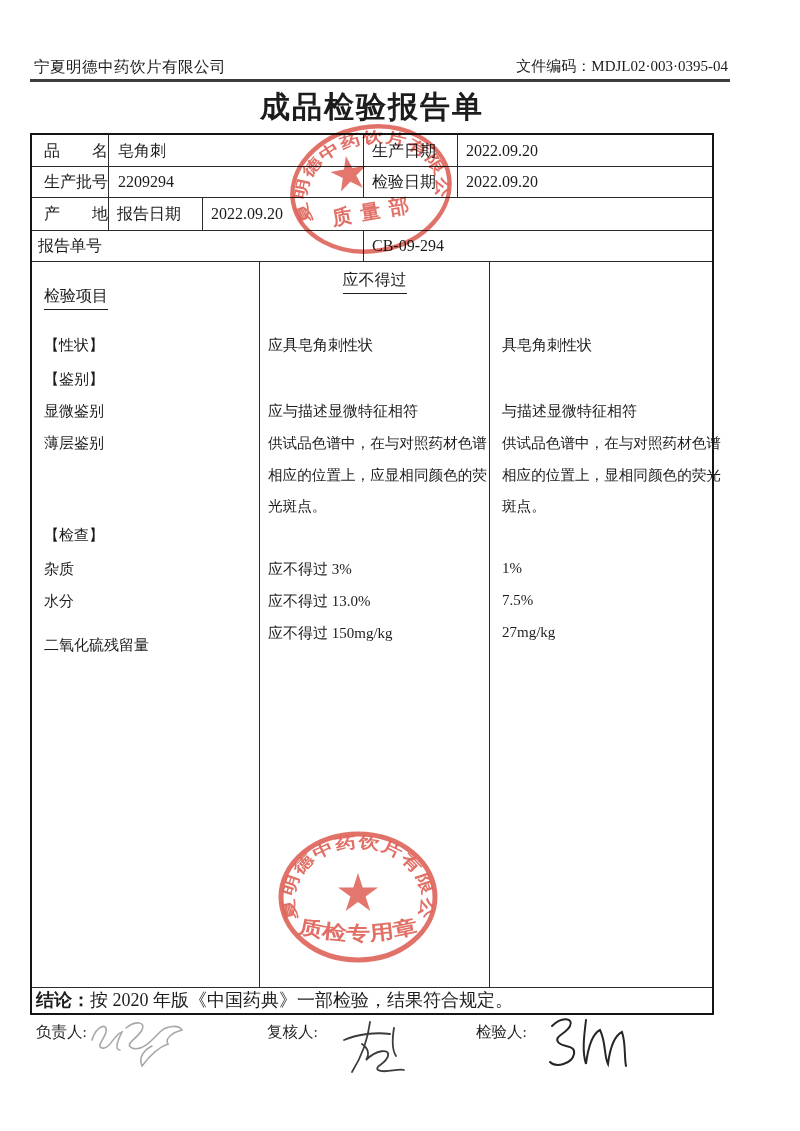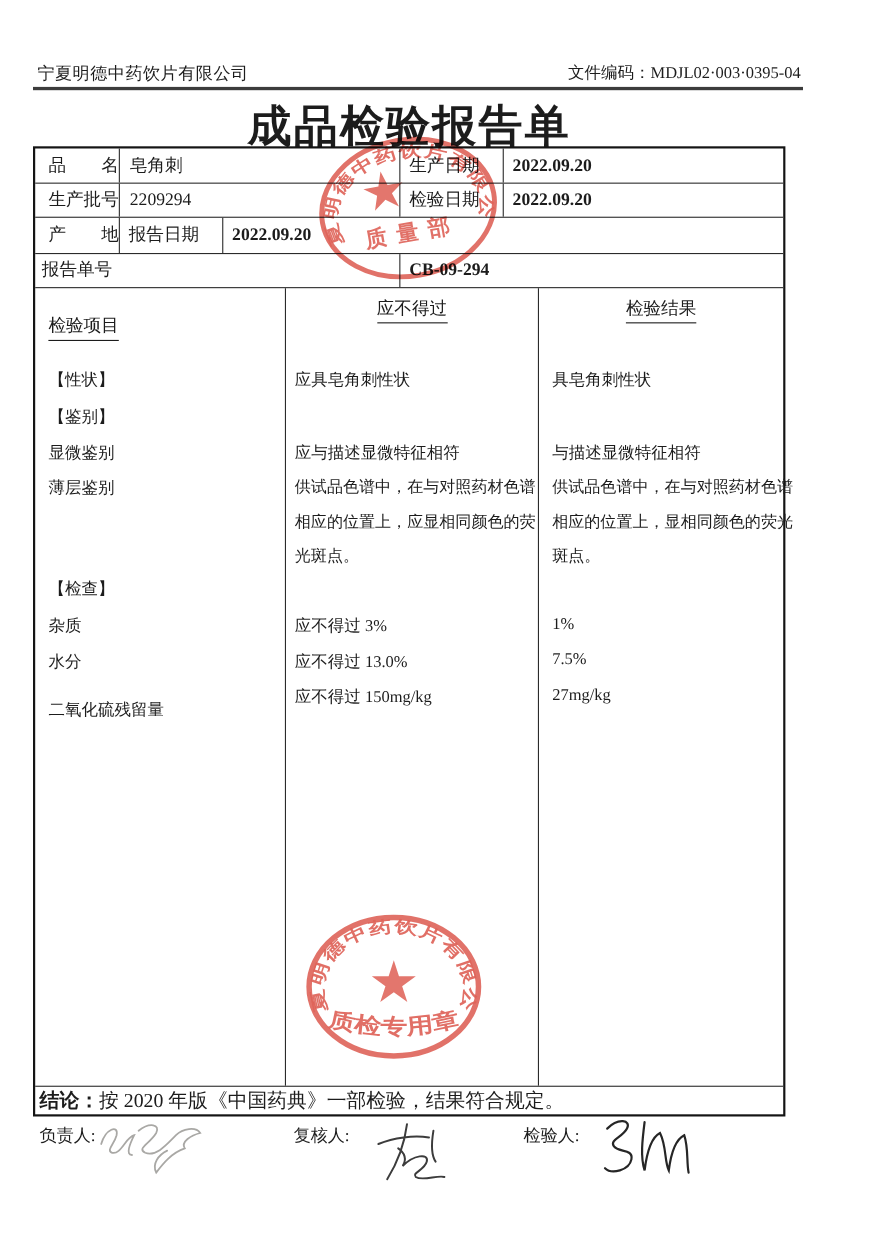--- a/index.html
+++ b/index.html
@@ -10,30 +10,30 @@
     color:#1c1c1c;
   }
   .abs{position:absolute;}
   
   .hdr-company{left:34px; top:57px; font-size:15.5px; letter-spacing:.5px;}
   .hdr-doccode{right:72px; top:57px; font-size:15px;}
   .hdr-rule{left:30px; top:79px; width:700px; height:3px; background:#3c3c3c;}
   .doc-title{
     left:30px; top:87px; width:684px; text-align:center;
     font-family:"Liberation Sans","DejaVu Sans",sans-serif;
-    font-size:40px; font-weight:bold; letter-spacing:2px;
+    font-size:30px; font-weight:bold; letter-spacing:2px;
   }
   
   .report-table{
     left:30px; top:133px; width:680px; height:878px;
     border:2px solid #141414;
   }
   .info-row{position:absolute; left:0; width:680px; display:flex; box-sizing:border-box;}
   .cell{box-sizing:border-box; border-right:1px solid #2b2b2b; font-size:16px; overflow:hidden; white-space:nowrap;}
-  .cell.last{border-right:none;font-weight:bold;}
+  .cell.last{border-right:none;}
   .row-line{border-bottom:1px solid #2b2b2b;}
   .lblcell{padding-left:12px;}
   .valcell{padding-left:9px;}
   .lbl2cell{padding-left:8px;}
   .val2cell{padding-left:8px;}
   
   .sec-main{position:absolute; left:0; top:127px; width:680px; height:725px;}
   .col{position:absolute; top:0; height:725px; box-sizing:border-box;}
   .col1{left:0; width:228px; border-right:1px solid #2b2b2b;}
   .col2{left:228px; width:230px; border-right:1px solid #2b2b2b;}
@@ -114,21 +114,20 @@
           <div>供试品色谱中，在与对照药材色谱</div>
           <div>相应的位置上，应显相同颜色的荧</div>
           <div>光斑点。</div>
         </div>
         <div class="line" style="top:298px;">应不得过 3%</div>
         <div class="line" style="top:330px;">应不得过 13.0%</div>
         <div class="line" style="top:362px;">应不得过 150mg/kg</div>
       </div>
 
       <div class="col col3">
-        <div class="line headc" style="top:8px;"><span class="colhead">检验结果</span></div>
         <div class="line" style="top:74px;">具皂角刺性状</div>
         <div class="line" style="top:140px;">与描述显微特征相符</div>
         <div class="line wrapblock" style="top:166px;">
           <div>供试品色谱中，在与对照药材色谱</div>
           <div>相应的位置上，显相同颜色的荧光</div>
           <div>斑点。</div>
         </div>
         <div class="line" style="top:298px;">1%</div>
         <div class="line" style="top:330px;">7.5%</div>
         <div class="line" style="top:362px;">27mg/kg</div>

